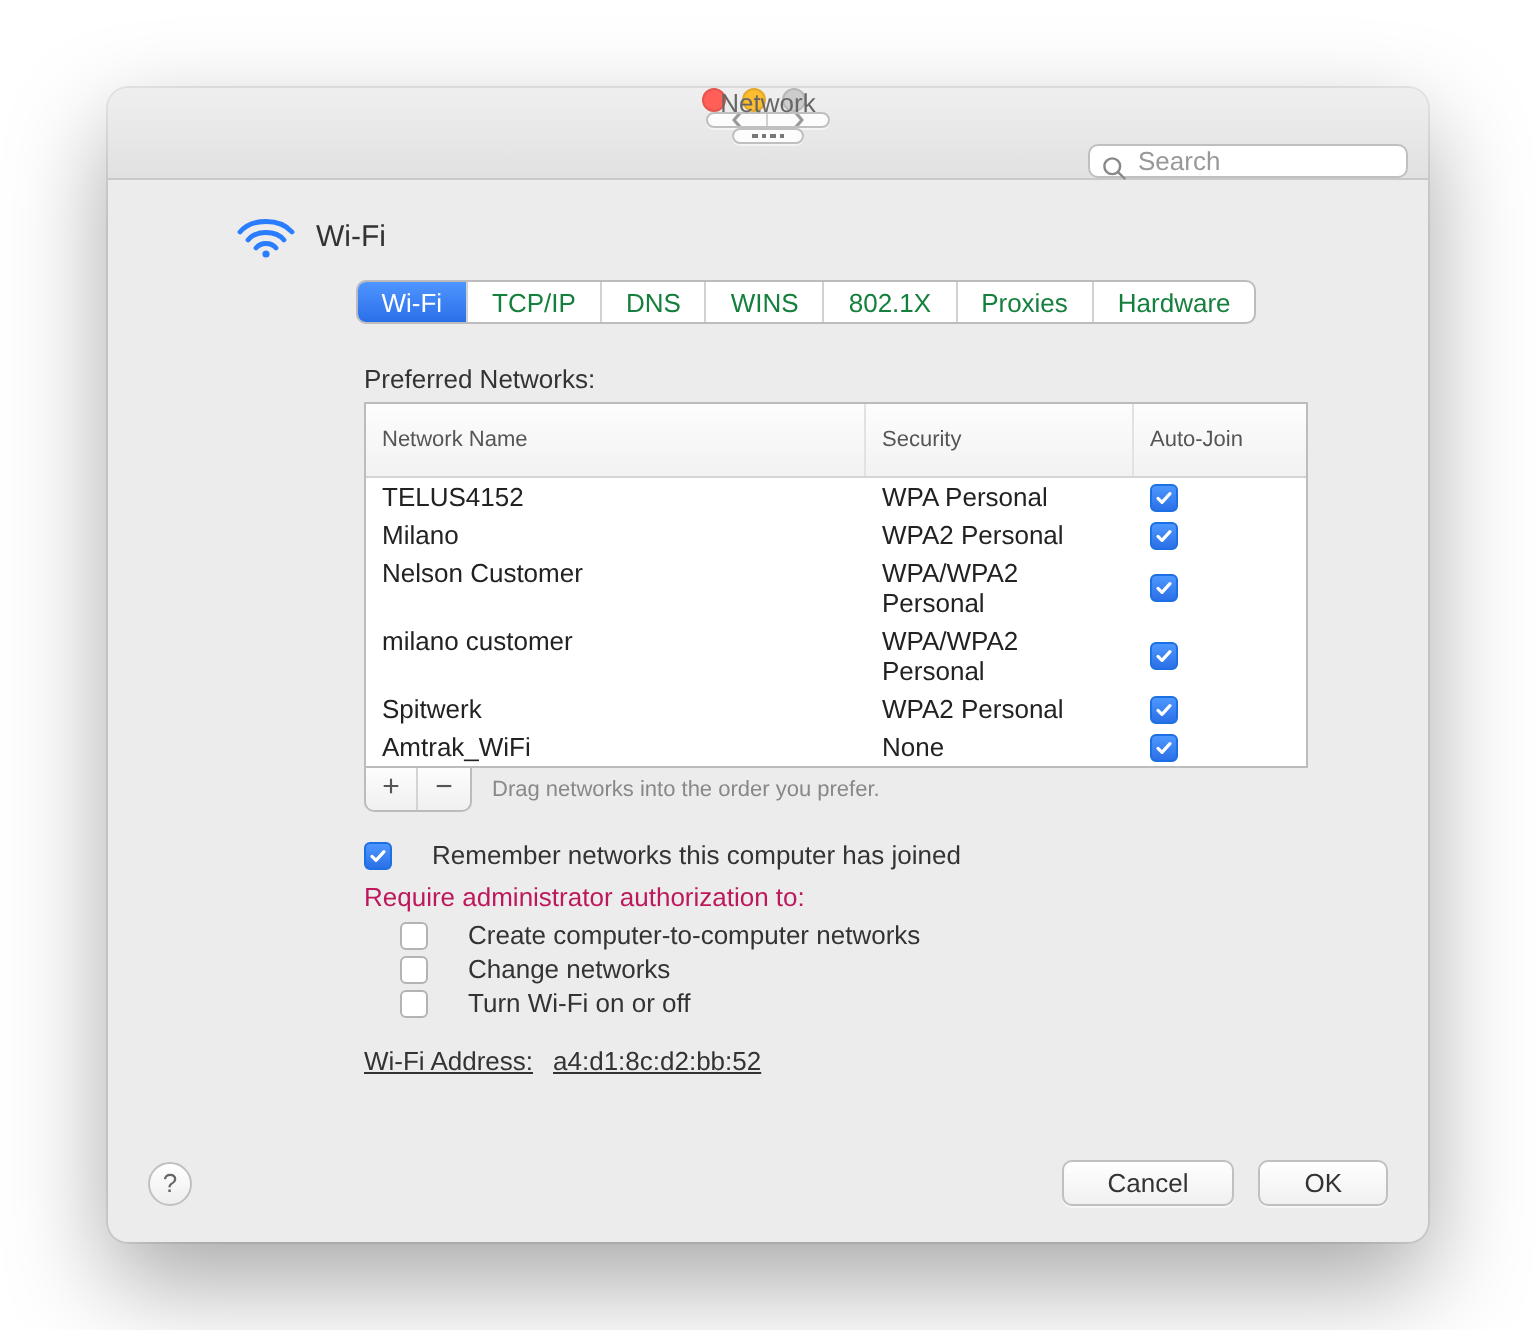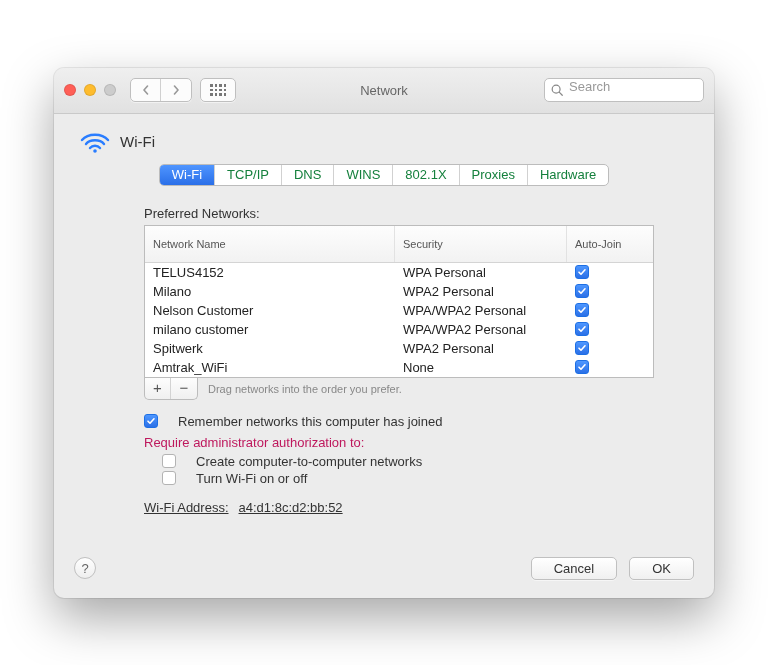--- a/index.html
+++ b/index.html
@@ -22,20 +22,21 @@
   overflow: hidden;
 }
 .titlebar {
   height: 46px;
   background: linear-gradient(#efefef,#e1e1e1);
   border-bottom: 1px solid #c9c9c9;
   display: flex;
   align-items: center;
   padding: 0 10px;
   position: relative;
+  flex-direction: column;
 }
 .traffic { display: flex; gap: 8px; margin-right: 14px; }
 .tl { width: 12px; height: 12px; border-radius: 50%; }
 .tl.red { background: #ff5f57; border: 1px solid rgba(0,0,0,0.1);}
 .tl.yellow { background: #febc2e; border: 1px solid rgba(0,0,0,0.1);}
 .tl.green { background: #ccc; border: 1px solid rgba(0,0,0,0.1);}
 
 .tool-group {
   display: flex;
   background: #fcfcfc;
@@ -81,21 +82,21 @@
   width: 160px;
   position: relative;
 }
 .search-wrap svg { position: absolute; left: 5px; top: 4px; }
 .search-input {
   border: none; outline: none; font-size: 13px; width: 100%;
   background: transparent; color: #333;
 }
 .search-input::placeholder { color: #999; }
 
-.content { padding: 14px 20px 18px 20px; }
+.content { padding: 14px 20px 18px 20px; margin-left: 38px; }
 
 .header-row {
   display: flex; align-items: center; gap: 10px; margin: 2px 0 10px 6px;
 }
 .wifi-title { font-size: 15px; color: #333; }
 
 .tabs {
   display: flex;
   justify-content: center;
   margin-bottom: 20px;
@@ -404,20 +405,24 @@
       </div>
 
       <div class="sub-label">Require administrator authorization to:</div>
       <div class="sub-checks">
         <div class="remember-row">
           <span class="checkbox unchecked"></span>
           <span>Create computer-to-computer networks</span>
         </div>
         <div class="remember-row">
           <span class="checkbox unchecked"></span>
+          <span>Change networks</span>
+        </div>
+        <div class="remember-row">
+          <span class="checkbox unchecked"></span>
           <span>Turn Wi-Fi on or off</span>
         </div>
       </div>
 
       <div class="addr-row">
         <span class="k">Wi-Fi Address:</span>
         <span class="v">a4:d1:8c:d2:bb:52</span>
       </div>
     </div>
 

